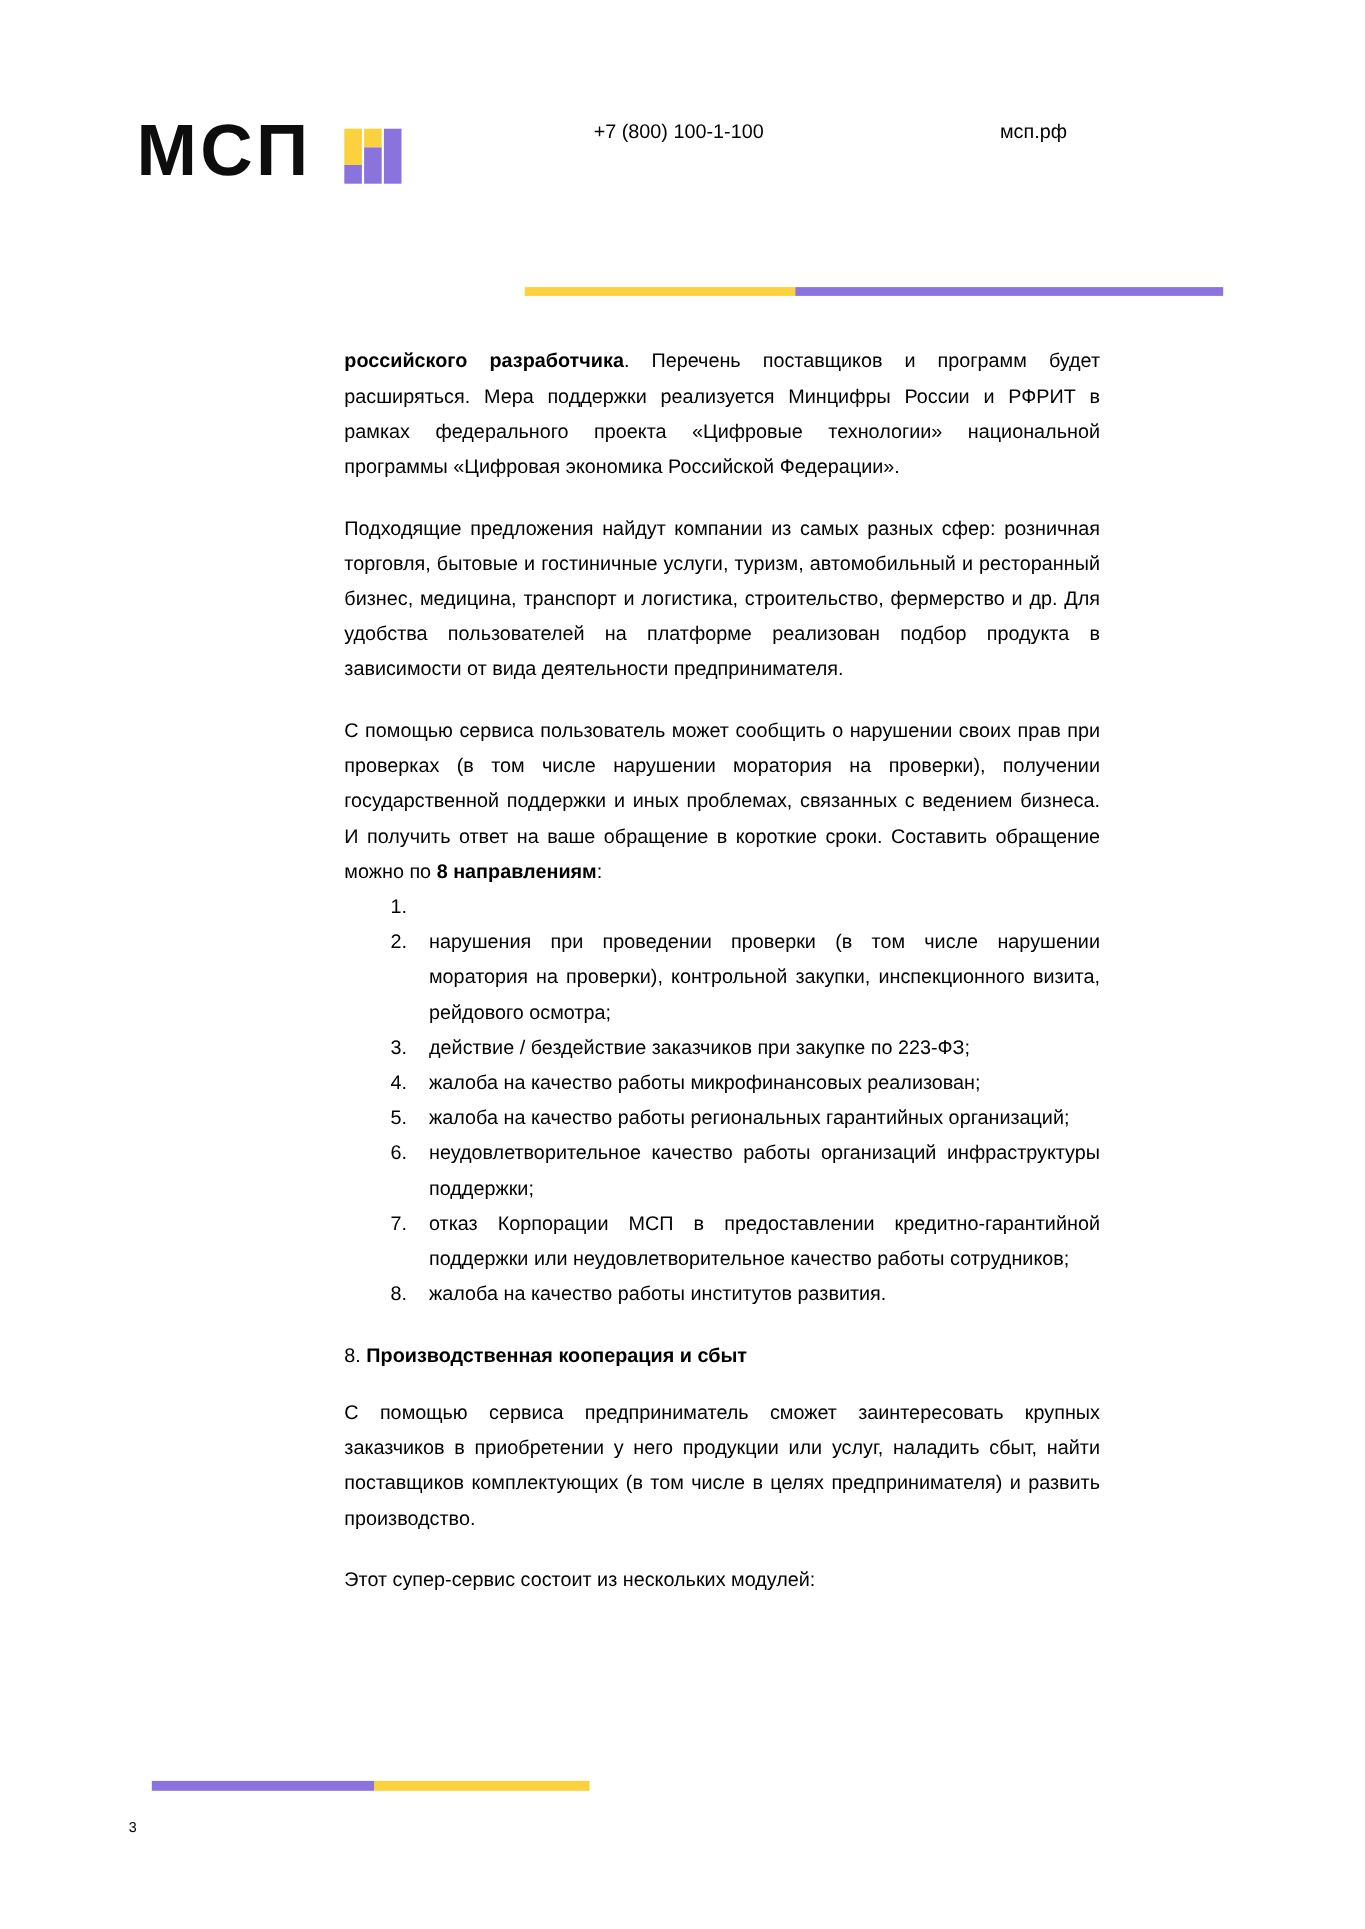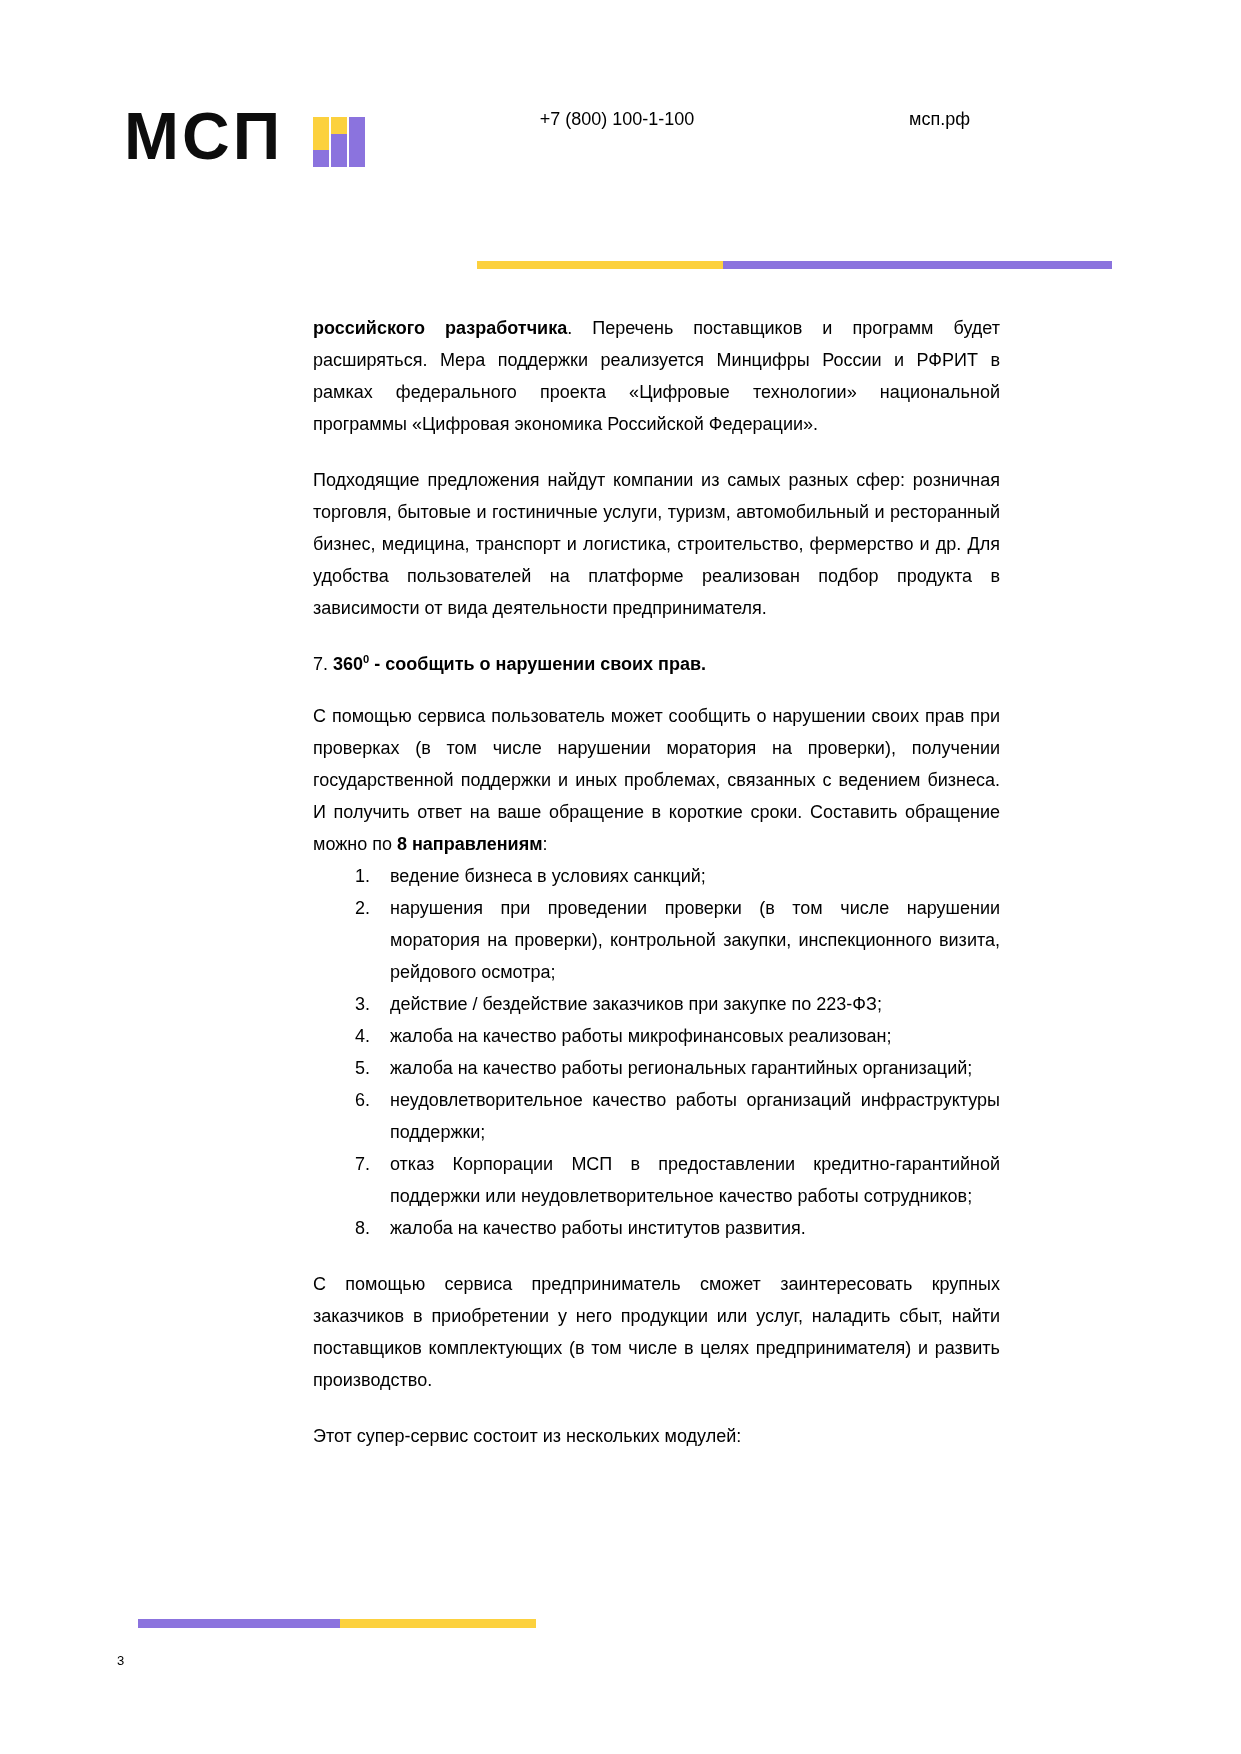--- a/index.html
+++ b/index.html
@@ -108,28 +108,26 @@
     <div class="y"></div>
     <div class="p"></div>
   </div>
 
   <div class="content">
 
     <p class="mb"><span class="b">российского разработчика</span><span>. Перечень поставщиков и программ будет расширяться. Мера поддержки реализуется Минцифры России и РФРИТ в рамках федерального проекта «Цифровые технологии» национальной программы «Цифровая экономика Российской Федерации».</span></p>
 
     <p class="mb">Подходящие предложения найдут компании из самых разных сфер: розничная торговля, бытовые и гостиничные услуги, туризм, автомобильный и ресторанный бизнес, медицина, транспорт и логистика, строительство, фермерство и др. Для удобства пользователей на платформе реализован подбор продукта в зависимости от вида деятельности предпринимателя.</p>
 
-    <p class="heading"><span>7. </span><span class="b">360</span><sup class="b">0</sup><span class="b"> - сообщить о нарушении своих прав.</span></p>
 
     <p><span>С помощью сервиса пользователь может сообщить о нарушении своих прав при проверках (в том числе нарушении моратория на проверки), получении государственной поддержки и иных проблемах, связанных с ведением бизнеса. И получить ответ на ваше обращение в короткие сроки. Составить обращение можно по </span><span class="b">8 направлениям</span><span>:</span></p>
 
     <div class="olist mb">
       <div class="li">
           <span class="num">1.</span>
-          <span class="txt">ведение бизнеса в условиях санкций;</span>
         </div>
       <div class="li">
           <span class="num">2.</span>
           <span class="txt">нарушения при проведении проверки (в том числе нарушении моратория на проверки), контрольной закупки, инспекционного визита, рейдового осмотра;</span>
         </div>
       <div class="li">
           <span class="num">3.</span>
           <span class="txt">действие / бездействие заказчиков при закупке по 223-ФЗ;</span>
         </div>
       <div class="li">
@@ -147,20 +145,21 @@
       <div class="li">
           <span class="num">7.</span>
           <span class="txt">отказ Корпорации МСП в предоставлении кредитно-гарантийной поддержки или неудовлетворительное качество работы сотрудников;</span>
         </div>
       <div class="li">
           <span class="num">8.</span>
           <span class="txt">жалоба на качество работы институтов развития.</span>
         </div>
     </div>
 
+    <p class="heading"><span>8. </span><span class="b">Производственная кооперация и сбыт</span></p>
 
     <p class="mb">С помощью сервиса предприниматель сможет заинтересовать крупных заказчиков в приобретении у него продукции или услуг, наладить сбыт, найти поставщиков комплектующих (в том числе в целях предпринимателя) и развить производство.</p>
 
     <p>Этот супер-сервис состоит из нескольких модулей:</p>
 
   </div>
 
   <div class="footer-bar">
     <div class="p"></div>
     <div class="y"></div>

